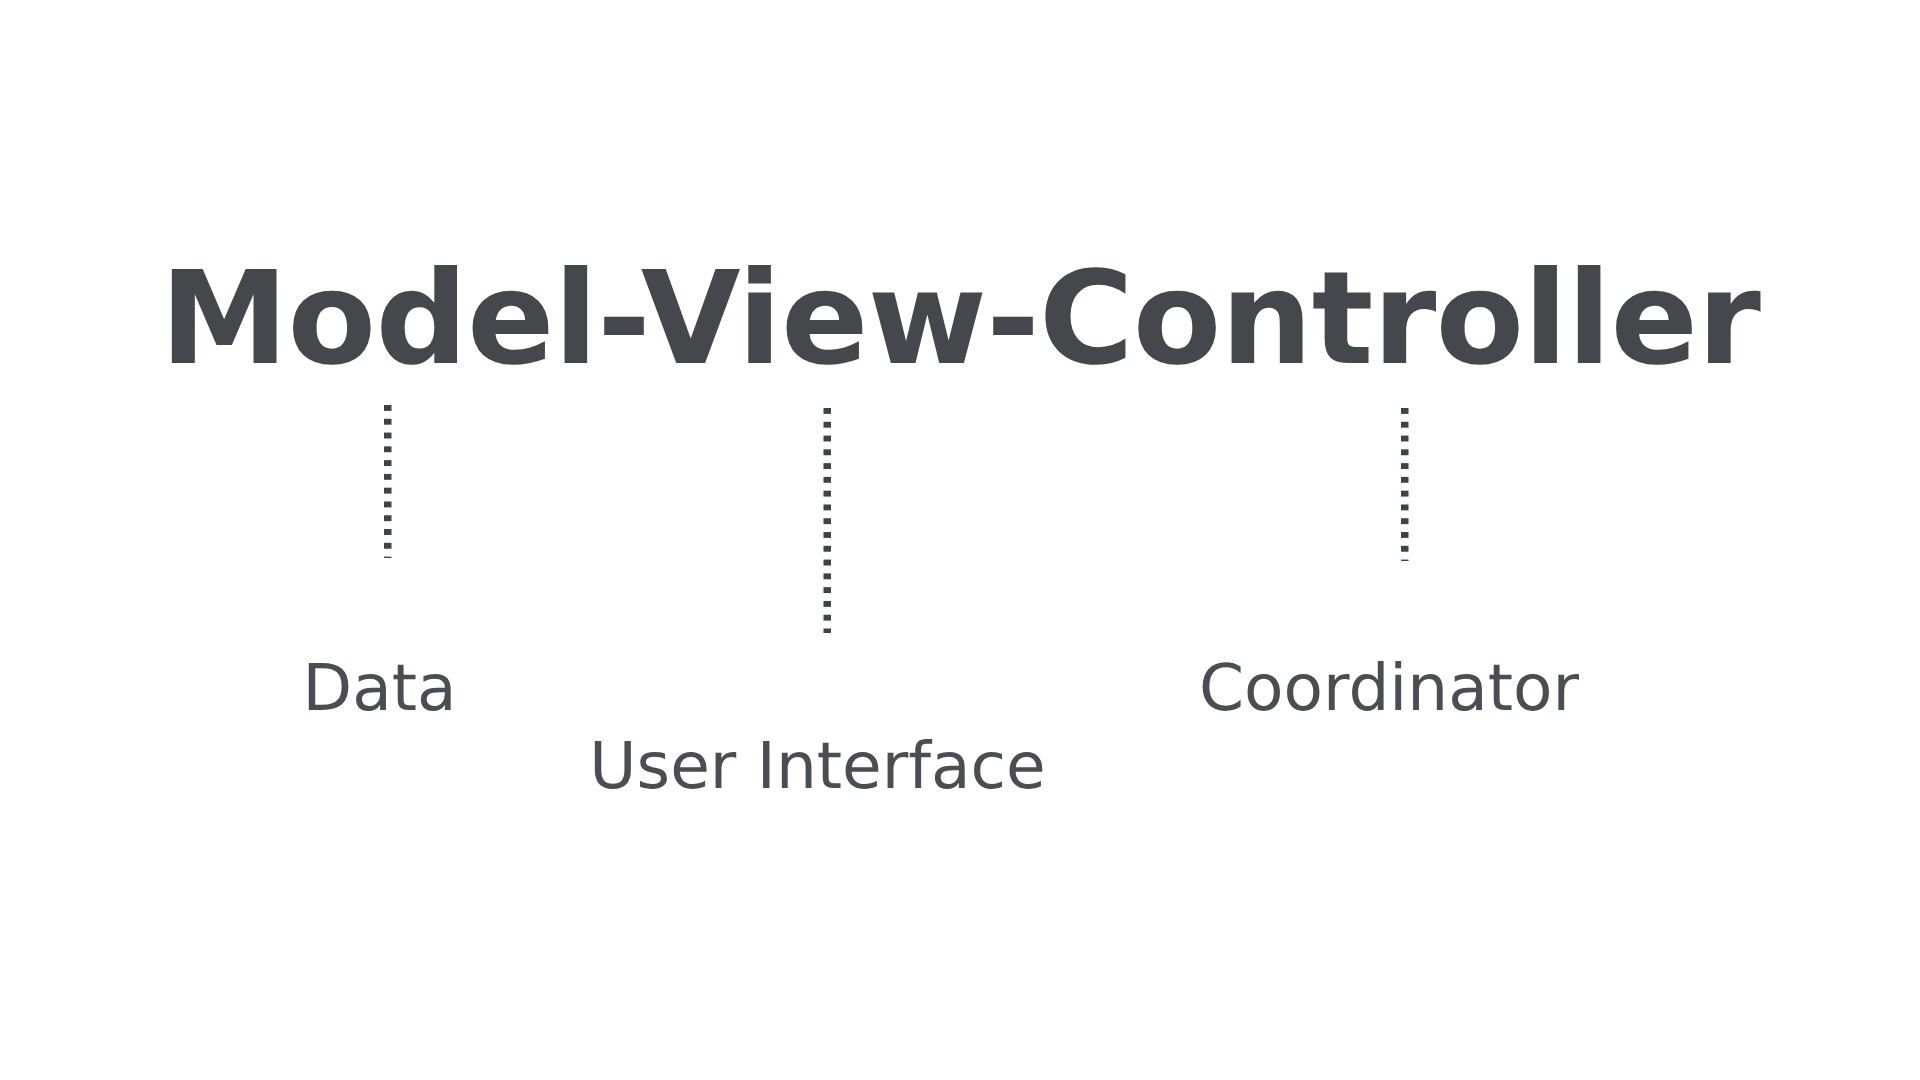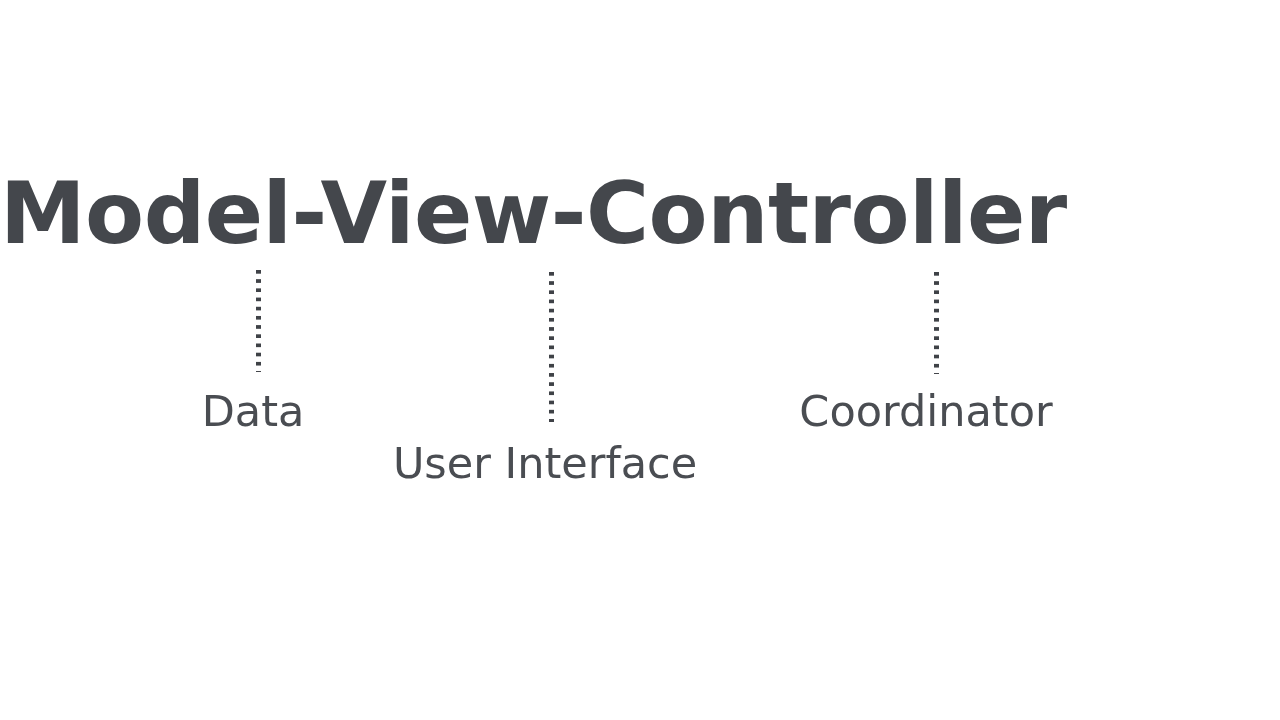--- a/index.html
+++ b/index.html
@@ -16,21 +16,21 @@
     font-family: "DejaVu Sans", sans-serif;
     -webkit-font-smoothing: antialiased;
   }
 
   
   #title {
     position: absolute;
     left: 0;
     top: 161px;
     width: 1280px;
-    text-align: left;
+    text-align: center;
     font-family: "DejaVu Sans", sans-serif;
     font-weight: bold;
     font-size: 86px;
     line-height: 104px;
     letter-spacing: -0.5px;
     color: #44474c;
     white-space: nowrap;
   }
 
   
@@ -55,20 +55,21 @@
   .leaf-label {
     position: absolute;
     font-family: "DejaVu Sans", sans-serif;
     font-weight: normal;
     font-size: 43px;
     line-height: 52px;
     color: #4a4d52;
     white-space: nowrap;
     text-align: center;
     transform: translateX(-50%);
+    margin-top: 48px;
   }
   #label-model { left: 253px; top: 385px; }
   #label-view  { left: 545px; top: 437px; }
   #label-ctrl  { left: 926px; top: 385px; }
 </style>
 </head>
 <body>
 
 <div id="slide">
 

